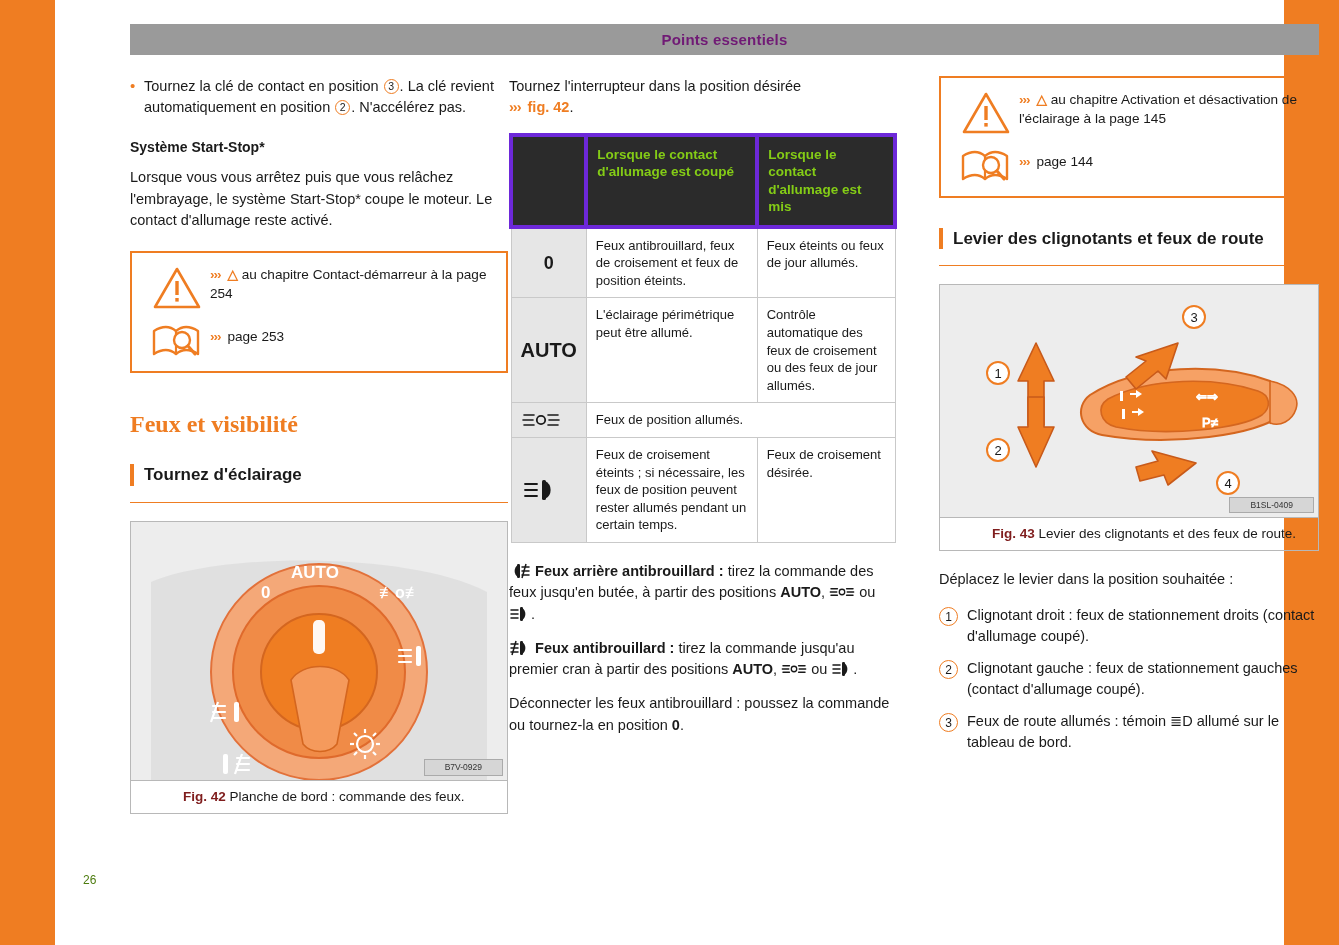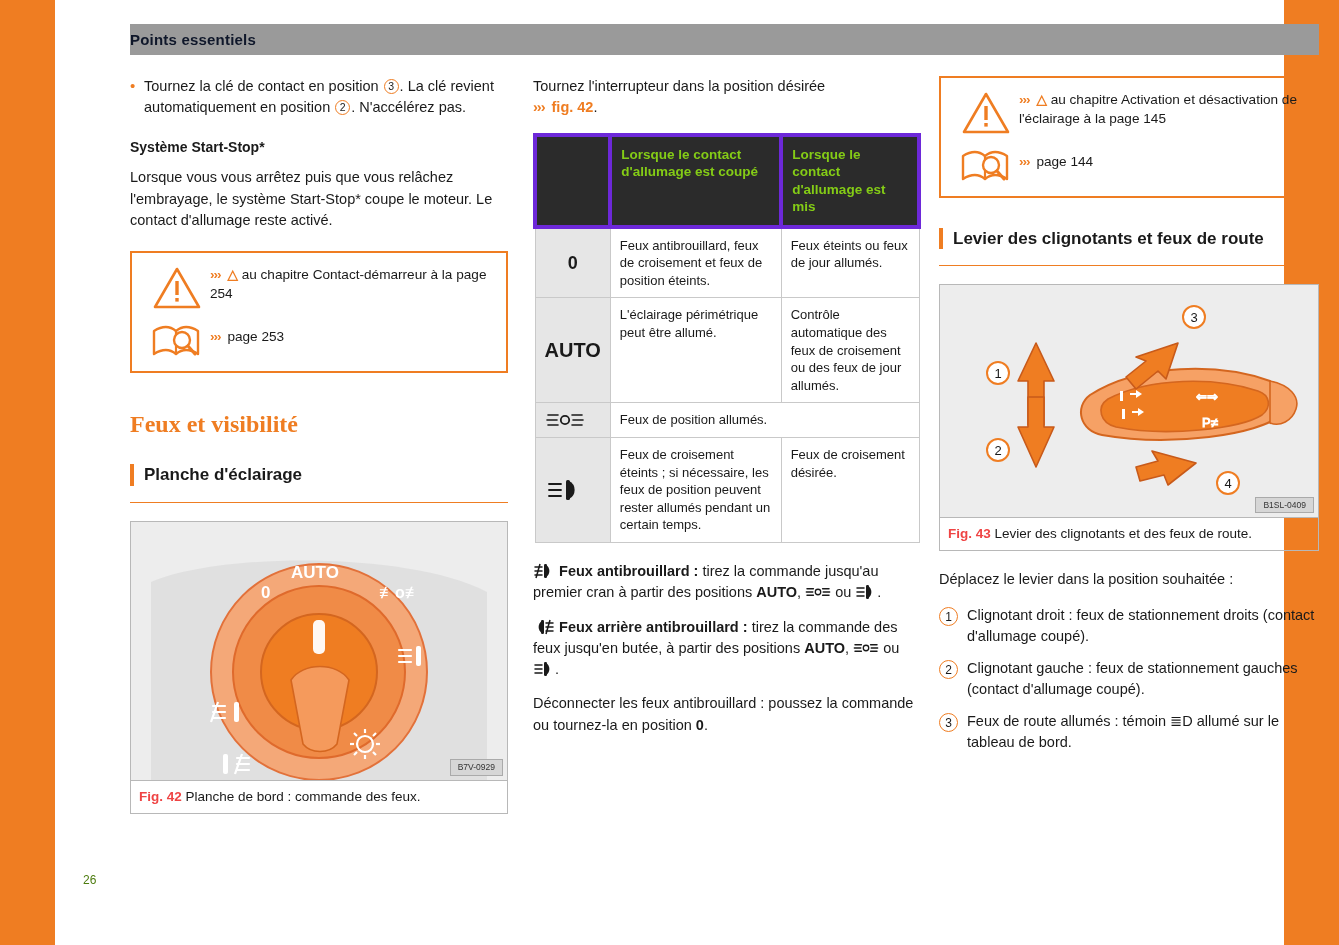--- a/index.html
+++ b/index.html
@@ -13,38 +13,38 @@
   }
   #page {
     position: absolute;
     left: 55px; top: 0; width: 1229px; height: 945px;
     background: #ffffff;
   }
   #header-bar {
     position: absolute;
     left: 75px; top: 24px; width: 1189px; height: 31px;
     background: #9a9a9a;
-    color: #0f172a;
+    color: #701a75;
     font-size: 15px; font-weight: bold;
-    display: flex; align-items: center; 
+    display: flex; align-items: center; justify-content: center;
     letter-spacing: .2px;
   }
   #page-number {
     position: absolute;
     left: 28px; bottom: 58px;
     font-size: 12px; color: #4d7c0f;
   }
   .col {
     position: absolute;
     top: 76px;
     font-size: 14.5px;
     line-height: 1.47;
   }
   #col1 { left: 75px; width: 378px; }
-  #col2 { left: 478px; width: 388px; }
+  #col2 { left: 454px; width: 388px; }
   #col3 { left: 884px; width: 380px; }
 
   p { margin: 0 0 14px 0; }
   .bullet-para { position: relative; padding-left: 14px; }
   .bullet-para:before {
     content: "\2022"; position: absolute; left: 0; top: -1px;
     color: #ef7d22; font-size: 15px;
   }
   .subhead { font-weight: bold; font-size: 14px; margin: 18px 0 10px 0; }
 
@@ -85,25 +85,25 @@
   }
   .sub-wrap { border-bottom: 1.5px solid #ef7d22; padding-bottom: 6px; margin-bottom: 18px; }
 
   
   .figure { border: 1px solid #b8b8b8; }
   .fig-img { position: relative; background: #ededed; overflow: hidden; }
   .fig-cap {
     border-top: 1px solid #b8b8b8;
     padding: 7px 8px; font-size: 13.5px; line-height: 1.35;
   }
-  .fig-cap b { color: #ef4444; }
+  .fig-cap b { color: #7f1d1d; margin-left: 44px; }
   .fig-code {
     position: absolute; right: 4px; bottom: 4px;
     background: #d6d6d6; color: #333; font-size: 8.5px;
-    padding: 1px 7px; border: 1px solid #aaa;
+    padding: 1px 20px; border: 1px solid #aaa;
     font-family: "Liberation Sans", sans-serif;
   }
 
   
   table.lights { border-collapse: collapse; width: 100%; font-size: 13px; margin-bottom: 18px; }
   table.lights th {
     background: #2b2b2b; color: #84cc16; font-size: 13.5px; font-weight: bold;
     text-align: left; vertical-align: top; padding: 9px 9px; line-height: 1.3;
     border: 4px solid #6d28d9;
   }
@@ -177,21 +177,21 @@
         <div class="note-txt" style="padding-top:8px;">
           <span class="arrows">›››</span>
           <span>page 253</span>
         </div>
       </div>
     </div>
 
     <h2 class="section">Feux et visibilité</h2>
 
     <div class="sub-wrap">
-      <h3 class="sub">Planche d'éclairage</h3>
+      <h3 class="sub">Tournez d'éclairage</h3>
     </div>
 
     <div class="figure">
       <div class="fig-img" style="height:258px;">
         <svg width="376" height="258" viewBox="0 0 376 258">
           <rect width="376" height="258" fill="#ededed"></rect>
 
           <path d="M20 60 C90 30, 280 30, 356 70 L356 258 L20 258 Z" fill="#e0e0e0"></path>
 
           <circle cx="188" cy="150" r="108" fill="#f4a878" stroke="#e2713a" stroke-width="2"></circle>
@@ -319,33 +319,33 @@
           </td>
           <td>Feux de croisement éteints ; si nécessaire, les feux de position peuvent rester allumés pendant un certain temps.</td>
           <td>Feux de croisement désirée.</td>
         </tr>
       </tbody>
     </table>
 
     <p class="def-line">
       <span style="display:inline-block;vertical-align:-3px;">
         <svg width="22" height="16" viewBox="0 0 22 16">
-          <path d="M13 2 a7 7 0 0 1 0 12 z" fill="#1a1a1a"></path>
-          <rect x="11" y="1" width="3" height="14" rx="1.2" fill="#1a1a1a"></rect>
+          <path d="M9 2 a7 7 0 0 0 0 12 z" fill="#1a1a1a"></path>
+          <rect x="8" y="1" width="3" height="14" rx="1.2" fill="#1a1a1a"></rect>
           <g stroke="#1a1a1a" stroke-width="1.5" stroke-linecap="round">
-            <line x1="2" y1="4" x2="9" y2="4"></line>
-              <line x1="2" y1="8" x2="9" y2="8"></line>
-              <line x1="2" y1="12" x2="9" y2="12"></line>
-          </g>
-          <line x1="7" y1="1" x2="3" y2="15" stroke="#1a1a1a" stroke-width="1.5"></line>
+            <line x1="13" y1="4" x2="20" y2="4"></line>
+              <line x1="13" y1="8" x2="20" y2="8"></line>
+              <line x1="13" y1="12" x2="20" y2="12"></line>
+          </g>
+          <line x1="17" y1="1" x2="13" y2="15" stroke="#1a1a1a" stroke-width="1.5"></line>
         </svg>
       </span>
-      <b>Feux antibrouillard :</b>
-      <span>tirez la commande jusqu'au premier cran à partir des positions</span>
-      <b class="mono-sym">AUTO</b><span>,</span>
+      <b>Feux arrière antibrouillard :</b>
+      <span>tirez la commande des feux jusqu'en butée, à partir des positions</span>
+      <b class="mono-sym">AUTO</b>,
       <span style="display:inline-block;vertical-align:-1px;">
         <svg width="26" height="12" viewBox="0 0 40 18">
           <g stroke="#1a1a1a" stroke-width="2" fill="none" stroke-linecap="round">
             <line x1="3" y1="4" x2="13" y2="4"></line>
               <line x1="2" y1="9" x2="12" y2="9"></line>
               <line x1="3" y1="14" x2="13" y2="14"></line>
             <line x1="37" y1="4" x2="27" y2="4"></line>
               <line x1="38" y1="9" x2="28" y2="9"></line>
               <line x1="37" y1="14" x2="27" y2="14"></line>
           </g>
@@ -362,33 +362,33 @@
               <line x1="2" y1="8" x2="9" y2="8"></line>
               <line x1="2" y1="12" x2="9" y2="12"></line>
           </g>
         </svg>
       </span><span>.</span>
     </p>
 
     <p class="def-line">
       <span style="display:inline-block;vertical-align:-3px;">
         <svg width="22" height="16" viewBox="0 0 22 16">
-          <path d="M9 2 a7 7 0 0 0 0 12 z" fill="#1a1a1a"></path>
-          <rect x="8" y="1" width="3" height="14" rx="1.2" fill="#1a1a1a"></rect>
+          <path d="M13 2 a7 7 0 0 1 0 12 z" fill="#1a1a1a"></path>
+          <rect x="11" y="1" width="3" height="14" rx="1.2" fill="#1a1a1a"></rect>
           <g stroke="#1a1a1a" stroke-width="1.5" stroke-linecap="round">
-            <line x1="13" y1="4" x2="20" y2="4"></line>
-              <line x1="13" y1="8" x2="20" y2="8"></line>
-              <line x1="13" y1="12" x2="20" y2="12"></line>
-          </g>
-          <line x1="17" y1="1" x2="13" y2="15" stroke="#1a1a1a" stroke-width="1.5"></line>
+            <line x1="2" y1="4" x2="9" y2="4"></line>
+              <line x1="2" y1="8" x2="9" y2="8"></line>
+              <line x1="2" y1="12" x2="9" y2="12"></line>
+          </g>
+          <line x1="7" y1="1" x2="3" y2="15" stroke="#1a1a1a" stroke-width="1.5"></line>
         </svg>
       </span>
-      <b>Feux arrière antibrouillard :</b>
-      <span>tirez la commande des feux jusqu'en butée, à partir des positions</span>
-      <b class="mono-sym">AUTO</b>,
+      <b>Feux antibrouillard :</b>
+      <span>tirez la commande jusqu'au premier cran à partir des positions</span>
+      <b class="mono-sym">AUTO</b><span>,</span>
       <span style="display:inline-block;vertical-align:-1px;">
         <svg width="26" height="12" viewBox="0 0 40 18">
           <g stroke="#1a1a1a" stroke-width="2" fill="none" stroke-linecap="round">
             <line x1="3" y1="4" x2="13" y2="4"></line>
               <line x1="2" y1="9" x2="12" y2="9"></line>
               <line x1="3" y1="14" x2="13" y2="14"></line>
             <line x1="37" y1="4" x2="27" y2="4"></line>
               <line x1="38" y1="9" x2="28" y2="9"></line>
               <line x1="37" y1="14" x2="27" y2="14"></line>
           </g>

